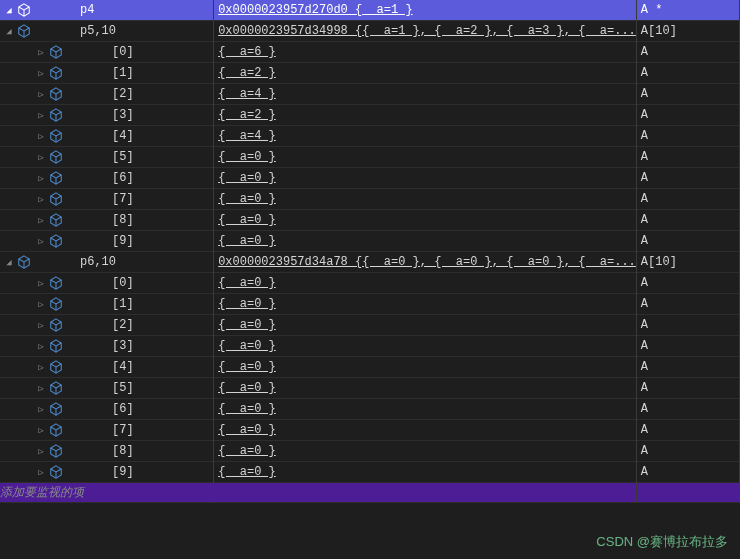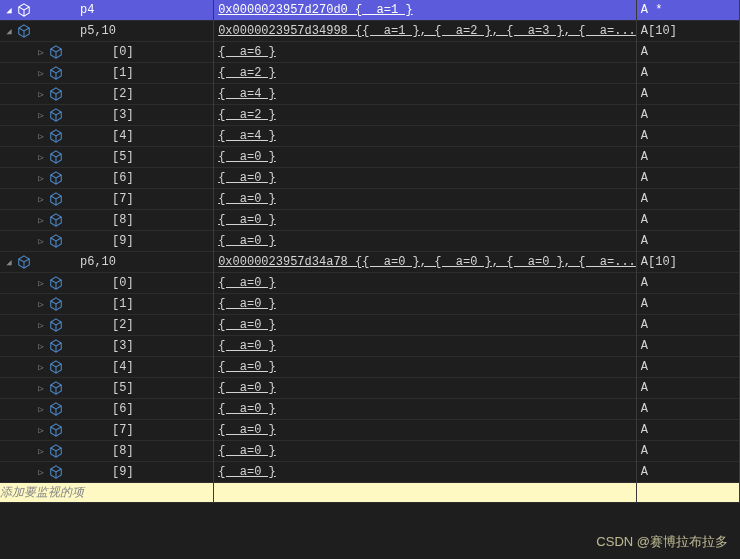--- a/index.html
+++ b/index.html
@@ -19,21 +19,21 @@
 }
 .watch-table tr {
   height: 20px;
   border-bottom: 1px solid #2d2d2d;
 }
 .watch-table tr.selected {
   background: #5b5bdb;
   color: #ffffff;
 }
 .watch-table tr.last-row {
-  background: #fef9c3;
+  background: #4c1d95;
 }
 .watch-table td {
   border-right: 1px solid #3a3a3a;
   padding: 0;
   white-space: nowrap;
   overflow: hidden;
   text-overflow: ellipsis;
   vertical-align: middle;
 }
 .col-name { width: 248px; }
@@ -85,21 +85,21 @@
 .add-item {
   font-style: italic;
   color: #888;
   padding-left: 6px;
   font-family: 'Microsoft YaHei', sans-serif;
 }
 .watermark {
   position: absolute;
   bottom: 8px;
   right: 12px;
-  color: #fef9c3;
+  color: #86efac;
   font-family: 'Microsoft YaHei', sans-serif;
   font-size: 13px;
   opacity: 0.7;
   pointer-events: none;
 }
 </style>
 </head>
 <body>
 
 <table class="watch-table">

